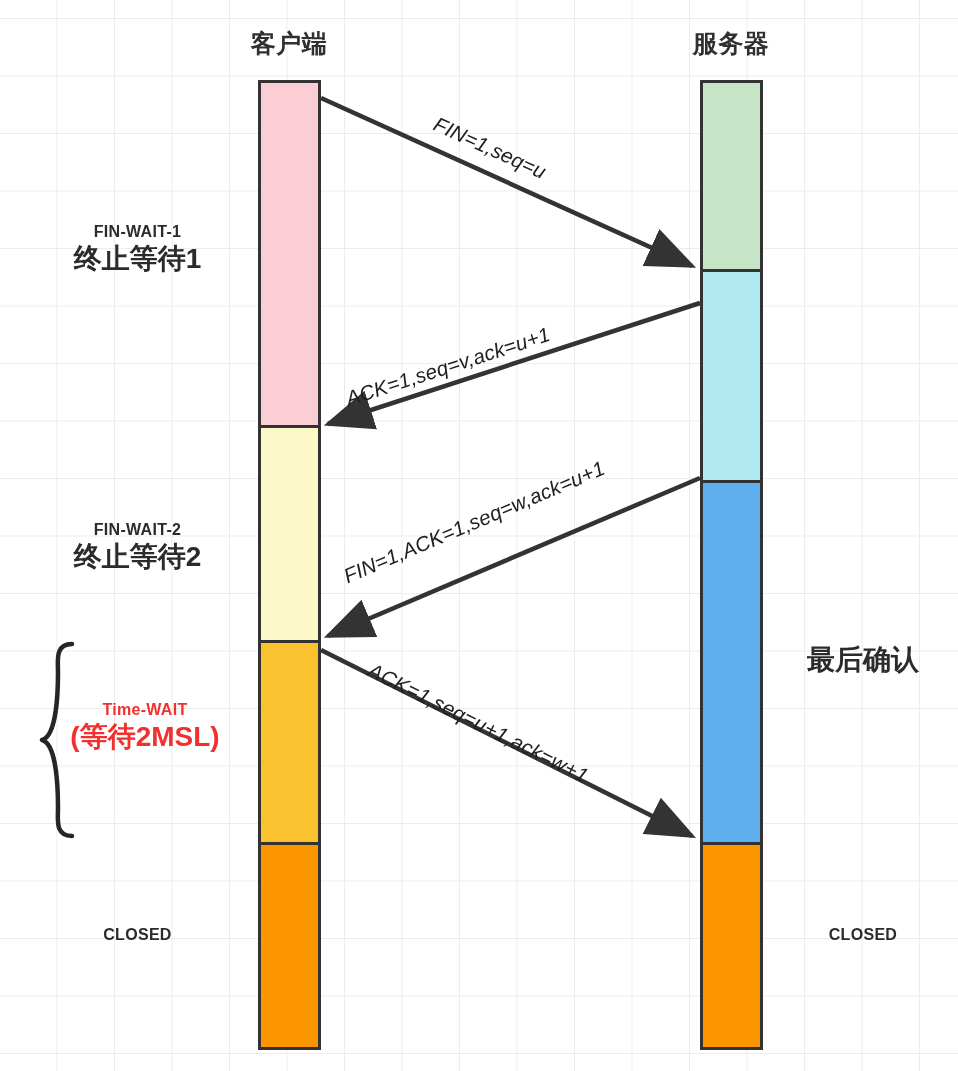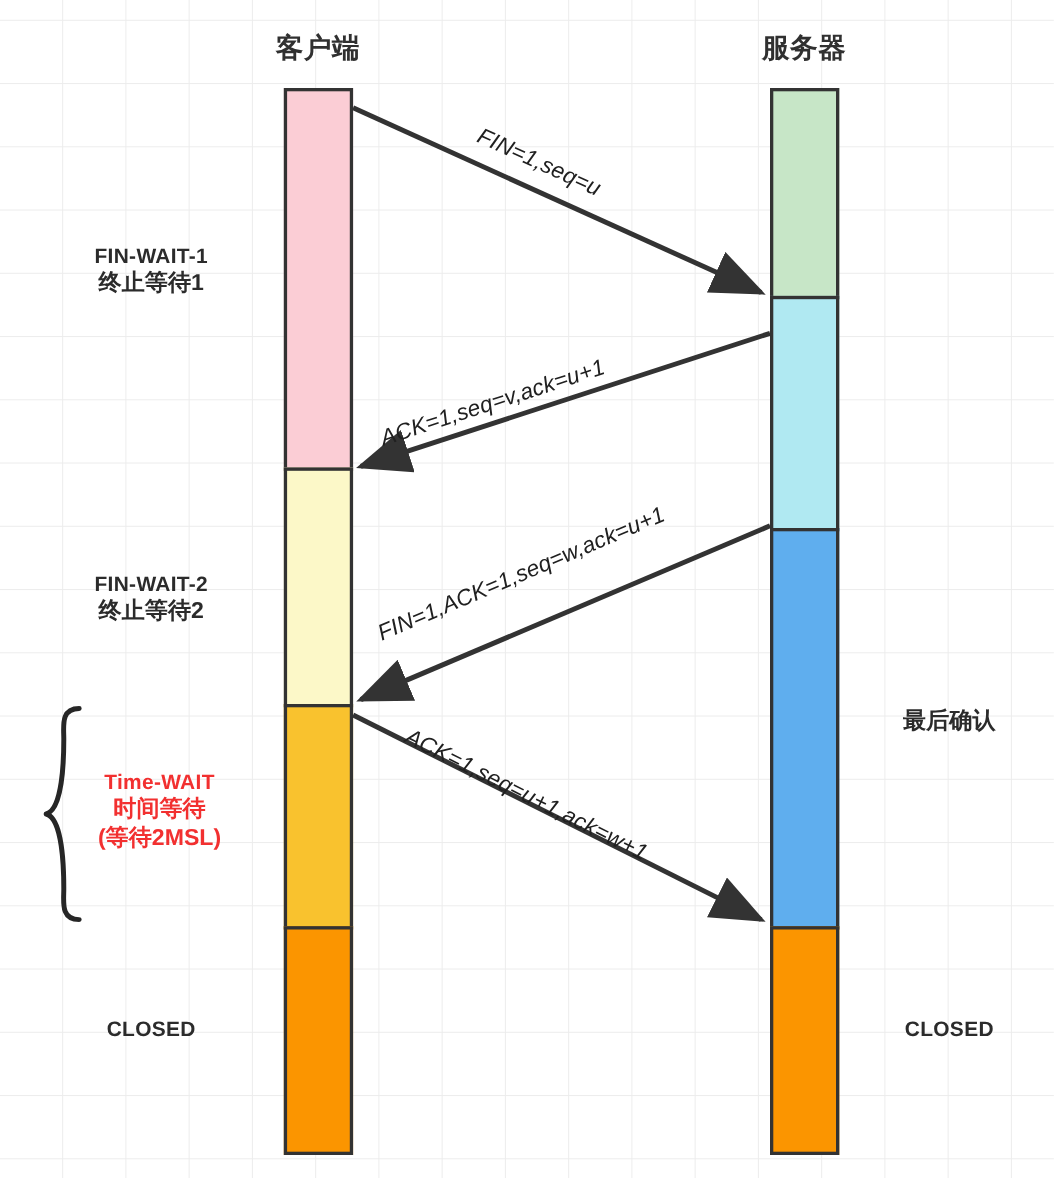--- a/index.html
+++ b/index.html
@@ -26,22 +26,22 @@
   
   .bar{position:absolute;box-sizing:border-box;border:3px solid #333333;}
   .bar-client{left:258px;width:63px;}
   .bar-server{left:700px;width:63px;}
 
   
   .state{
     position:absolute;text-align:center;font-weight:bold;color:#2b2b2b;
     line-height:1.22;white-space:nowrap;
   }
-  .state .en{font-size:19px;letter-spacing:.3px;}
-  .state .cn{font-size:21px;}
+  .state .en{font-size:16px;letter-spacing:.3px;}
+  .state .cn{font-size:28px;}
   .state.red{color:#f23030;}
   .state.red .en,.state.red .cn{color:#f23030;text-align:center;}
 
   #state-finwait1{left:35px;top:222px;width:205px;}
   #state-finwait2{left:35px;top:508px;width:205px;margin-top:12px;}
   #state-timewait{left:50px;top:700px;width:190px;}
   #state-closed-client{left:35px;top:925px;width:205px;}
   #state-closewait{left:768px;top:352px;width:190px;}
   #state-lastack{left:768px;top:643px;width:190px;}
   #state-closed-server{left:768px;top:925px;width:190px;}
@@ -105,21 +105,20 @@
     <div class="cn">终止等待1</div>
   </div>
 
   <div class="state" id="state-finwait2">
     <div class="en">FIN-WAIT-2</div>
     <div class="cn">终止等待2</div>
   </div>
 
   <div class="state red" id="state-timewait">
     <div class="en">Time-WAIT</div>
-    <div class="cn">时间等待</div>
     <div class="cn">(等待2MSL)</div>
   </div>
 
   <div class="state" id="state-closed-client">
     <div class="en">CLOSED</div>
   </div>
 
 
   <div class="state" id="state-lastack">
     <div class="cn">最后确认</div>

